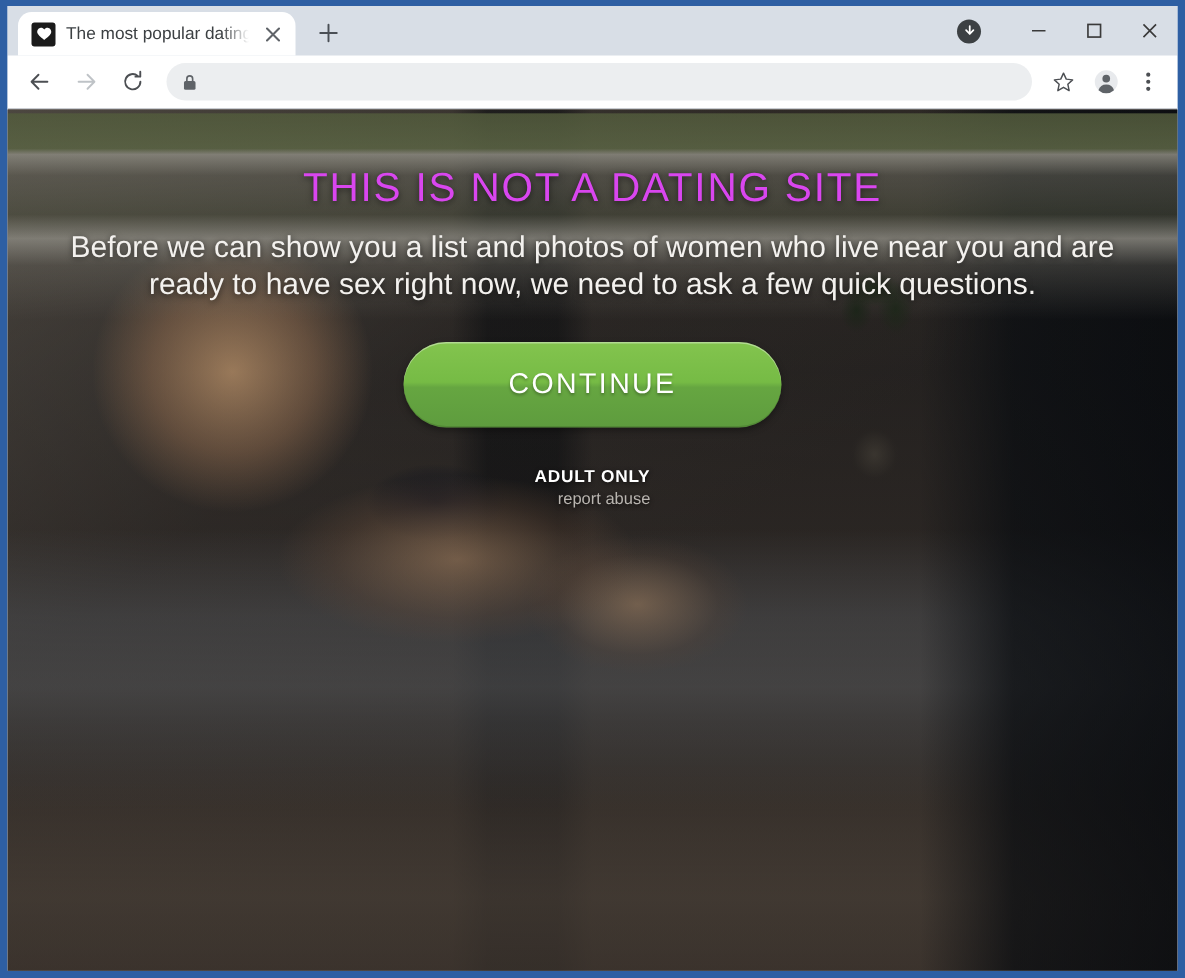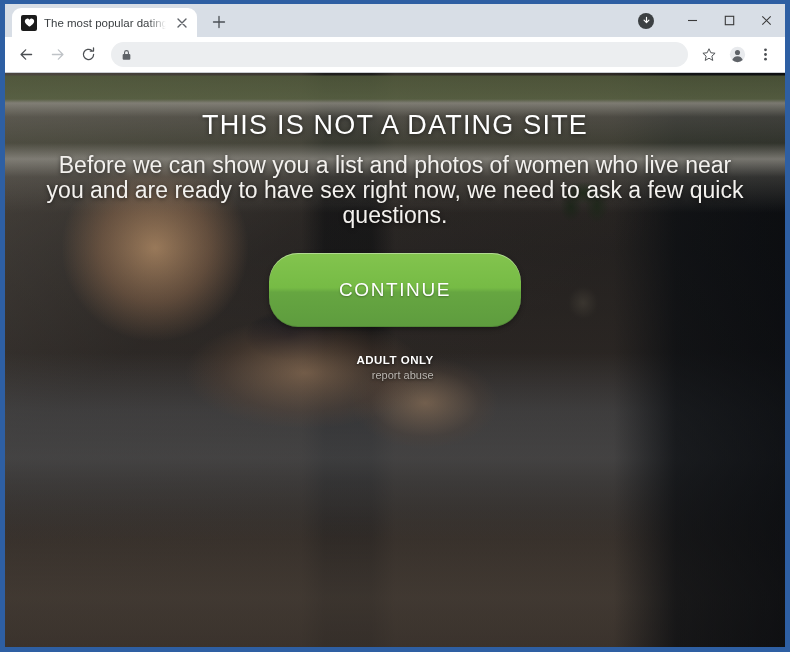--- a/index.html
+++ b/index.html
@@ -238,47 +238,47 @@
     inset: 0;
     display: flex;
     flex-direction: column;
     align-items: center;
   }
   .headline {
     margin-top: 37px;
     font-size: 27px;
     font-weight: 300;
     letter-spacing: 1.2px;
-    color: #ffffff;
+    color: #d946ef;
     text-shadow: 0 1px 4px rgba(0,0,0,0.55);
     white-space: nowrap;
     text-align: right;
   }
   .warning {
     margin-top: 268px;
     font-size: 37px;
     font-weight: 300;
     letter-spacing: 0.4px;
     color: #ffffff;
     text-shadow: 0 1px 6px rgba(0,0,0,0.6);
   }
   .subtext {
     margin-top: 12px;
     width: 700px;
     text-align: center;
-    font-size: 23px;
+    font-size: 20px;
     font-weight: 400;
     line-height: 25px;
     color: #f3f1ee;
     text-shadow: 0 1px 4px rgba(0,0,0,0.6);
   }
   .cta {
     margin-top: 25px;
     width: 252px;
-    height: 74px;
+    height: 57px;
     border: none;
     border-radius: 29px;
     background: linear-gradient(to bottom, #83c44e 0%, #76bb45 47%, #66a641 53%, #5e9c3e 100%);
     box-shadow: inset 0 1px 0 rgba(255,255,255,0.38),
                 inset 0 -1px 0 rgba(0,0,0,0.12),
                 0 2px 5px rgba(0,0,0,0.35);
     color: #ffffff;
     font-family: "Liberation Sans", sans-serif;
     font-size: 19px;
     font-weight: 400;

